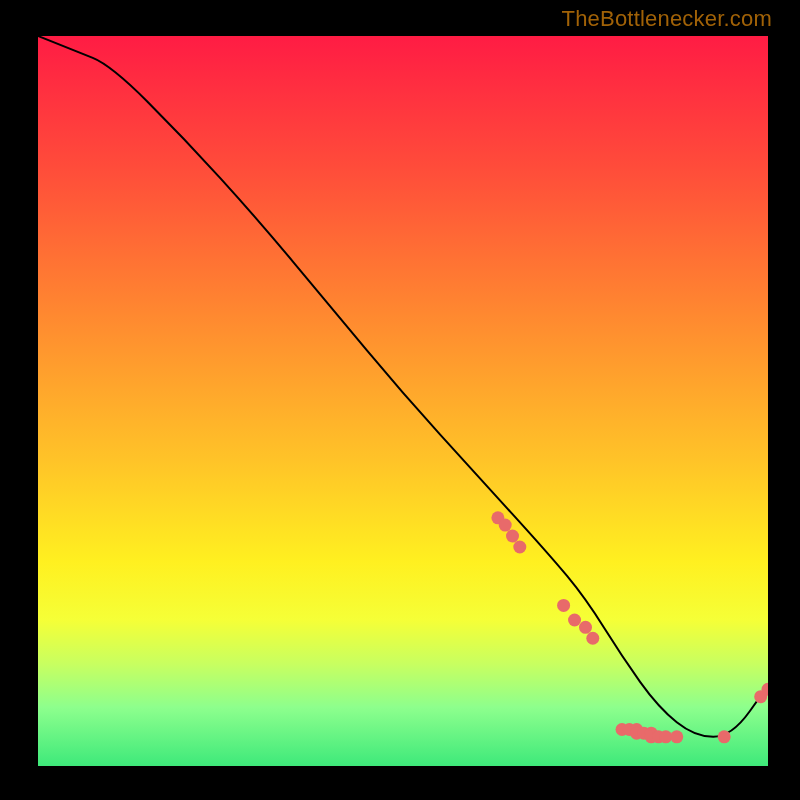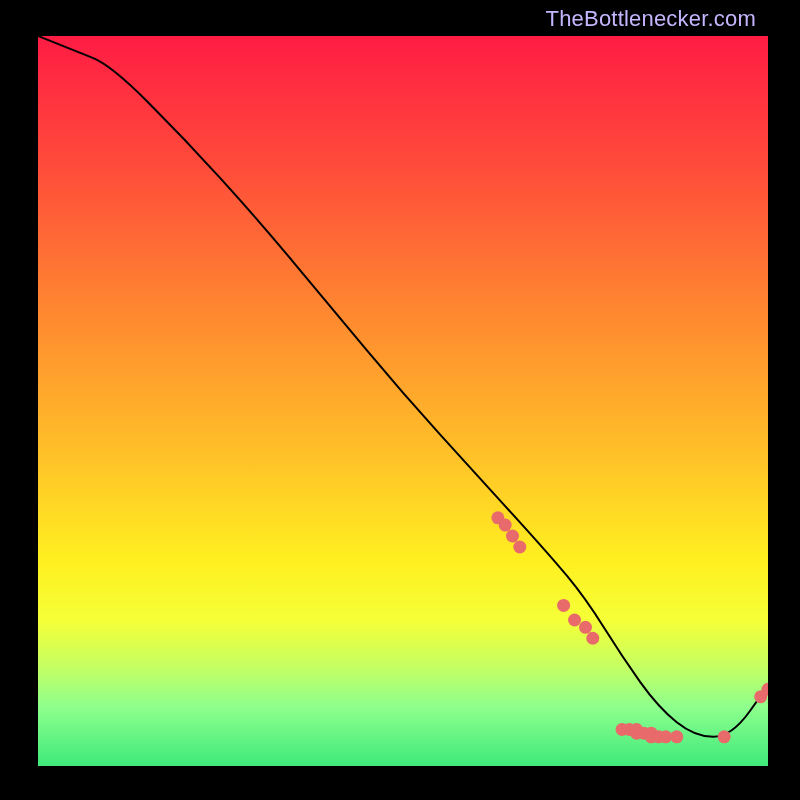--- a/index.html
+++ b/index.html
@@ -33,22 +33,22 @@
       #f5ff37 80%,
       #c8ff60 86%,
       #8dff8d 92%,
       #3ee97a 100%
     );
     border: 1px solid #000;
   }
   .attrib {
     position: absolute;
     top: 6px;
-    right: 44px;
-    color: #c4b5fd;
+    right: 28px;
+    color: #a16207;
     font-size: 22px;
     letter-spacing: 0.2px;
   }
   svg.curve {
     position: absolute;
     inset: 0;
     width: 100%;
     height: 100%;
   }
 </style>

